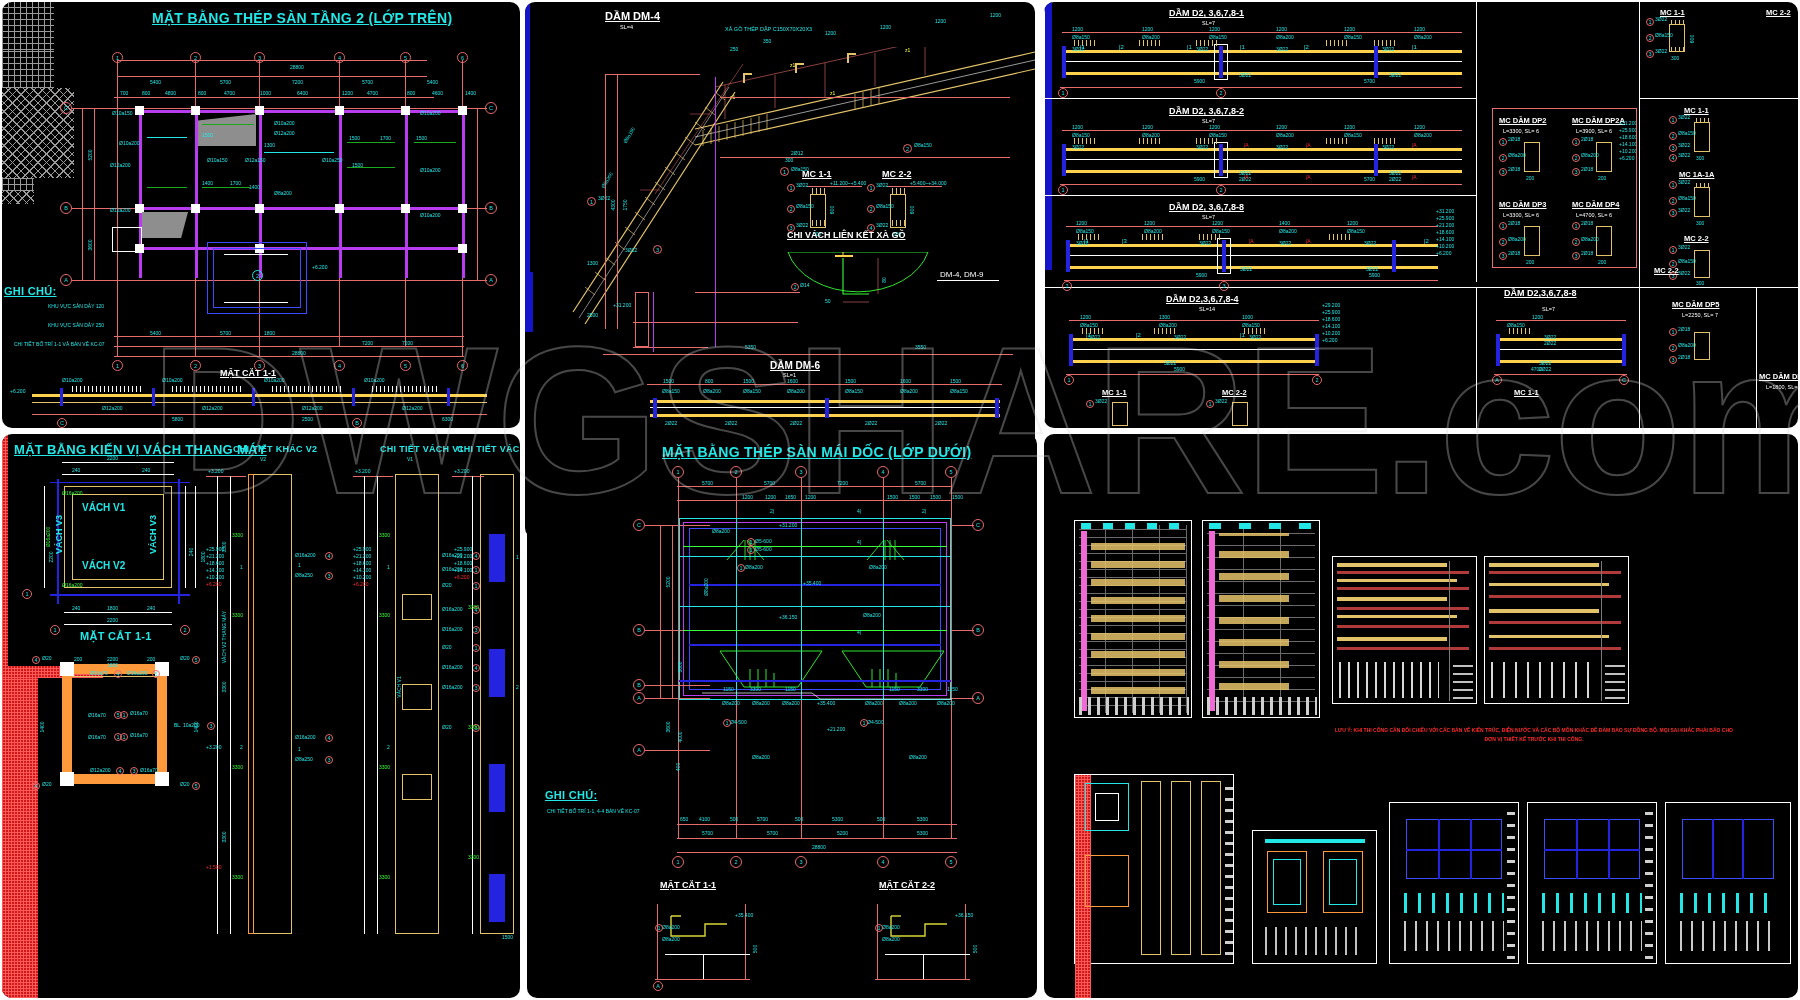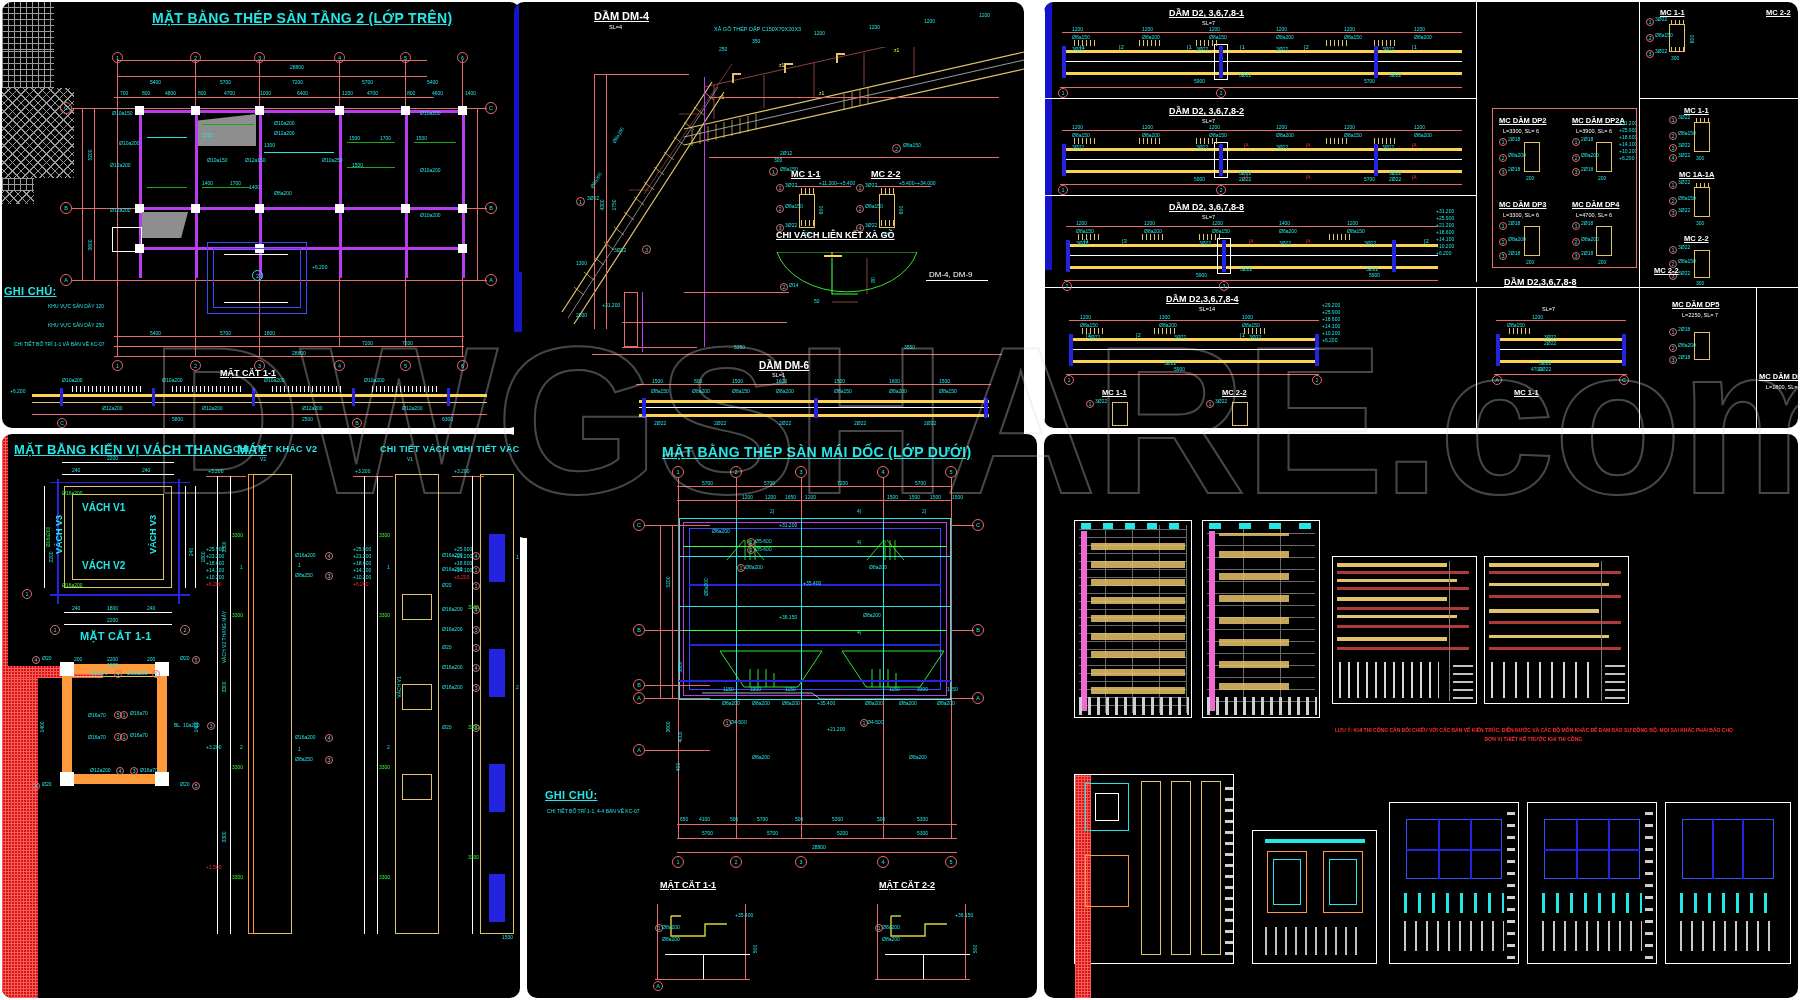--- a/index.html
+++ b/index.html
@@ -271,21 +271,21 @@
       <div class="ctext" style="left:400px;top:403px;">Ø12a200</div>
       <div class="ctext" style="left:8px;top:386px;">+6.200</div>
       <div class="circ" style="left:55px;top:416px;width:10px;height:10px;line-height:9px;">C</div>
       <div class="circ" style="left:350px;top:416px;width:10px;height:10px;line-height:9px;">B</div>
       <div class="ctext" style="left:170px;top:414px;">5800</div>
       <div class="ctext" style="left:300px;top:414px;">2500</div>
       <div class="ctext" style="left:440px;top:414px;">6300</div>
     </div>
   </div>
 
-  <div class="panel" style="left:514px;top:2px;width:510px;height:536px;">
+  <div class="panel" style="left:525px;top:2px;width:510px;height:536px;">
     <div class="inner">
 
       <div class="wttl" style="left:80px;top:8px;font-size:11px;">DẦM DM-4</div>
       <div class="wsub" style="left:95px;top:22px;">SL=4</div>
 
       <div class="ctext" style="left:200px;top:24px;font-size:5.5px;">XÀ GỒ THÉP DẬP C150X70X20X3</div>
 
       <div style="position:absolute;left:170px;top:45px;width:340px;height:105px;">
         <svg width="340" height="105" viewBox="0 0 340 105">
           <polyline points="0,82 340,5" fill="none" stroke="#e3c36a" stroke-width="1.2"></polyline>
@@ -676,21 +676,21 @@
       <div class="wttl s" style="left:178px;top:386px;">MC 2-2</div>
       <div class="bx o-yel" style="left:68px;top:400px;width:16px;height:24px;"></div>
       <div class="hblue" style="left:72px;top:402px;width:8px;height:20px;"></div>
       <div class="bx o-yel" style="left:188px;top:400px;width:16px;height:24px;"></div>
       <div class="hblue" style="left:192px;top:402px;width:8px;height:20px;"></div>
       <div class="circ" style="left:42px;top:398px;width:8px;height:8px;line-height:7px;">1</div>
       <div class="ctext" style="left:51px;top:396px;">3Ø22</div>
       <div class="circ" style="left:162px;top:398px;width:8px;height:8px;line-height:7px;">1</div>
       <div class="ctext" style="left:171px;top:396px;">3Ø22</div>
 
-      <div class="wttl" style="left:460px;top:275px;">DẦM D2,3,6,7,8-8</div>
+      <div class="wttl" style="left:460px;top:286px;">DẦM D2,3,6,7,8-8</div>
       <div class="wsub" style="left:498px;top:304px;">SL=7</div>
       <div class="hl c-red" style="left:452px;top:318px;width:130px;"></div>
       <div class="hl c-yelB" style="left:452px;top:336px;width:130px;height:3px;"></div>
       <div class="hl c-yelB" style="left:452px;top:358px;width:130px;height:3px;"></div>
       <div class="hl c-wht" style="left:452px;top:347px;width:130px;"></div>
       <div class="hl c-red" style="left:450px;top:372px;width:133px;"></div>
       <div class="vl c-blue" style="left:452px;top:332px;height:32px;width:4px;"></div>
       <div class="vl c-blue" style="left:578px;top:332px;height:32px;width:4px;"></div>
       <div class="comb" style="left:465px;top:326px;width:24px;height:6px;"></div>
       <div class="ctext" style="left:488px;top:312px;">1200</div>

